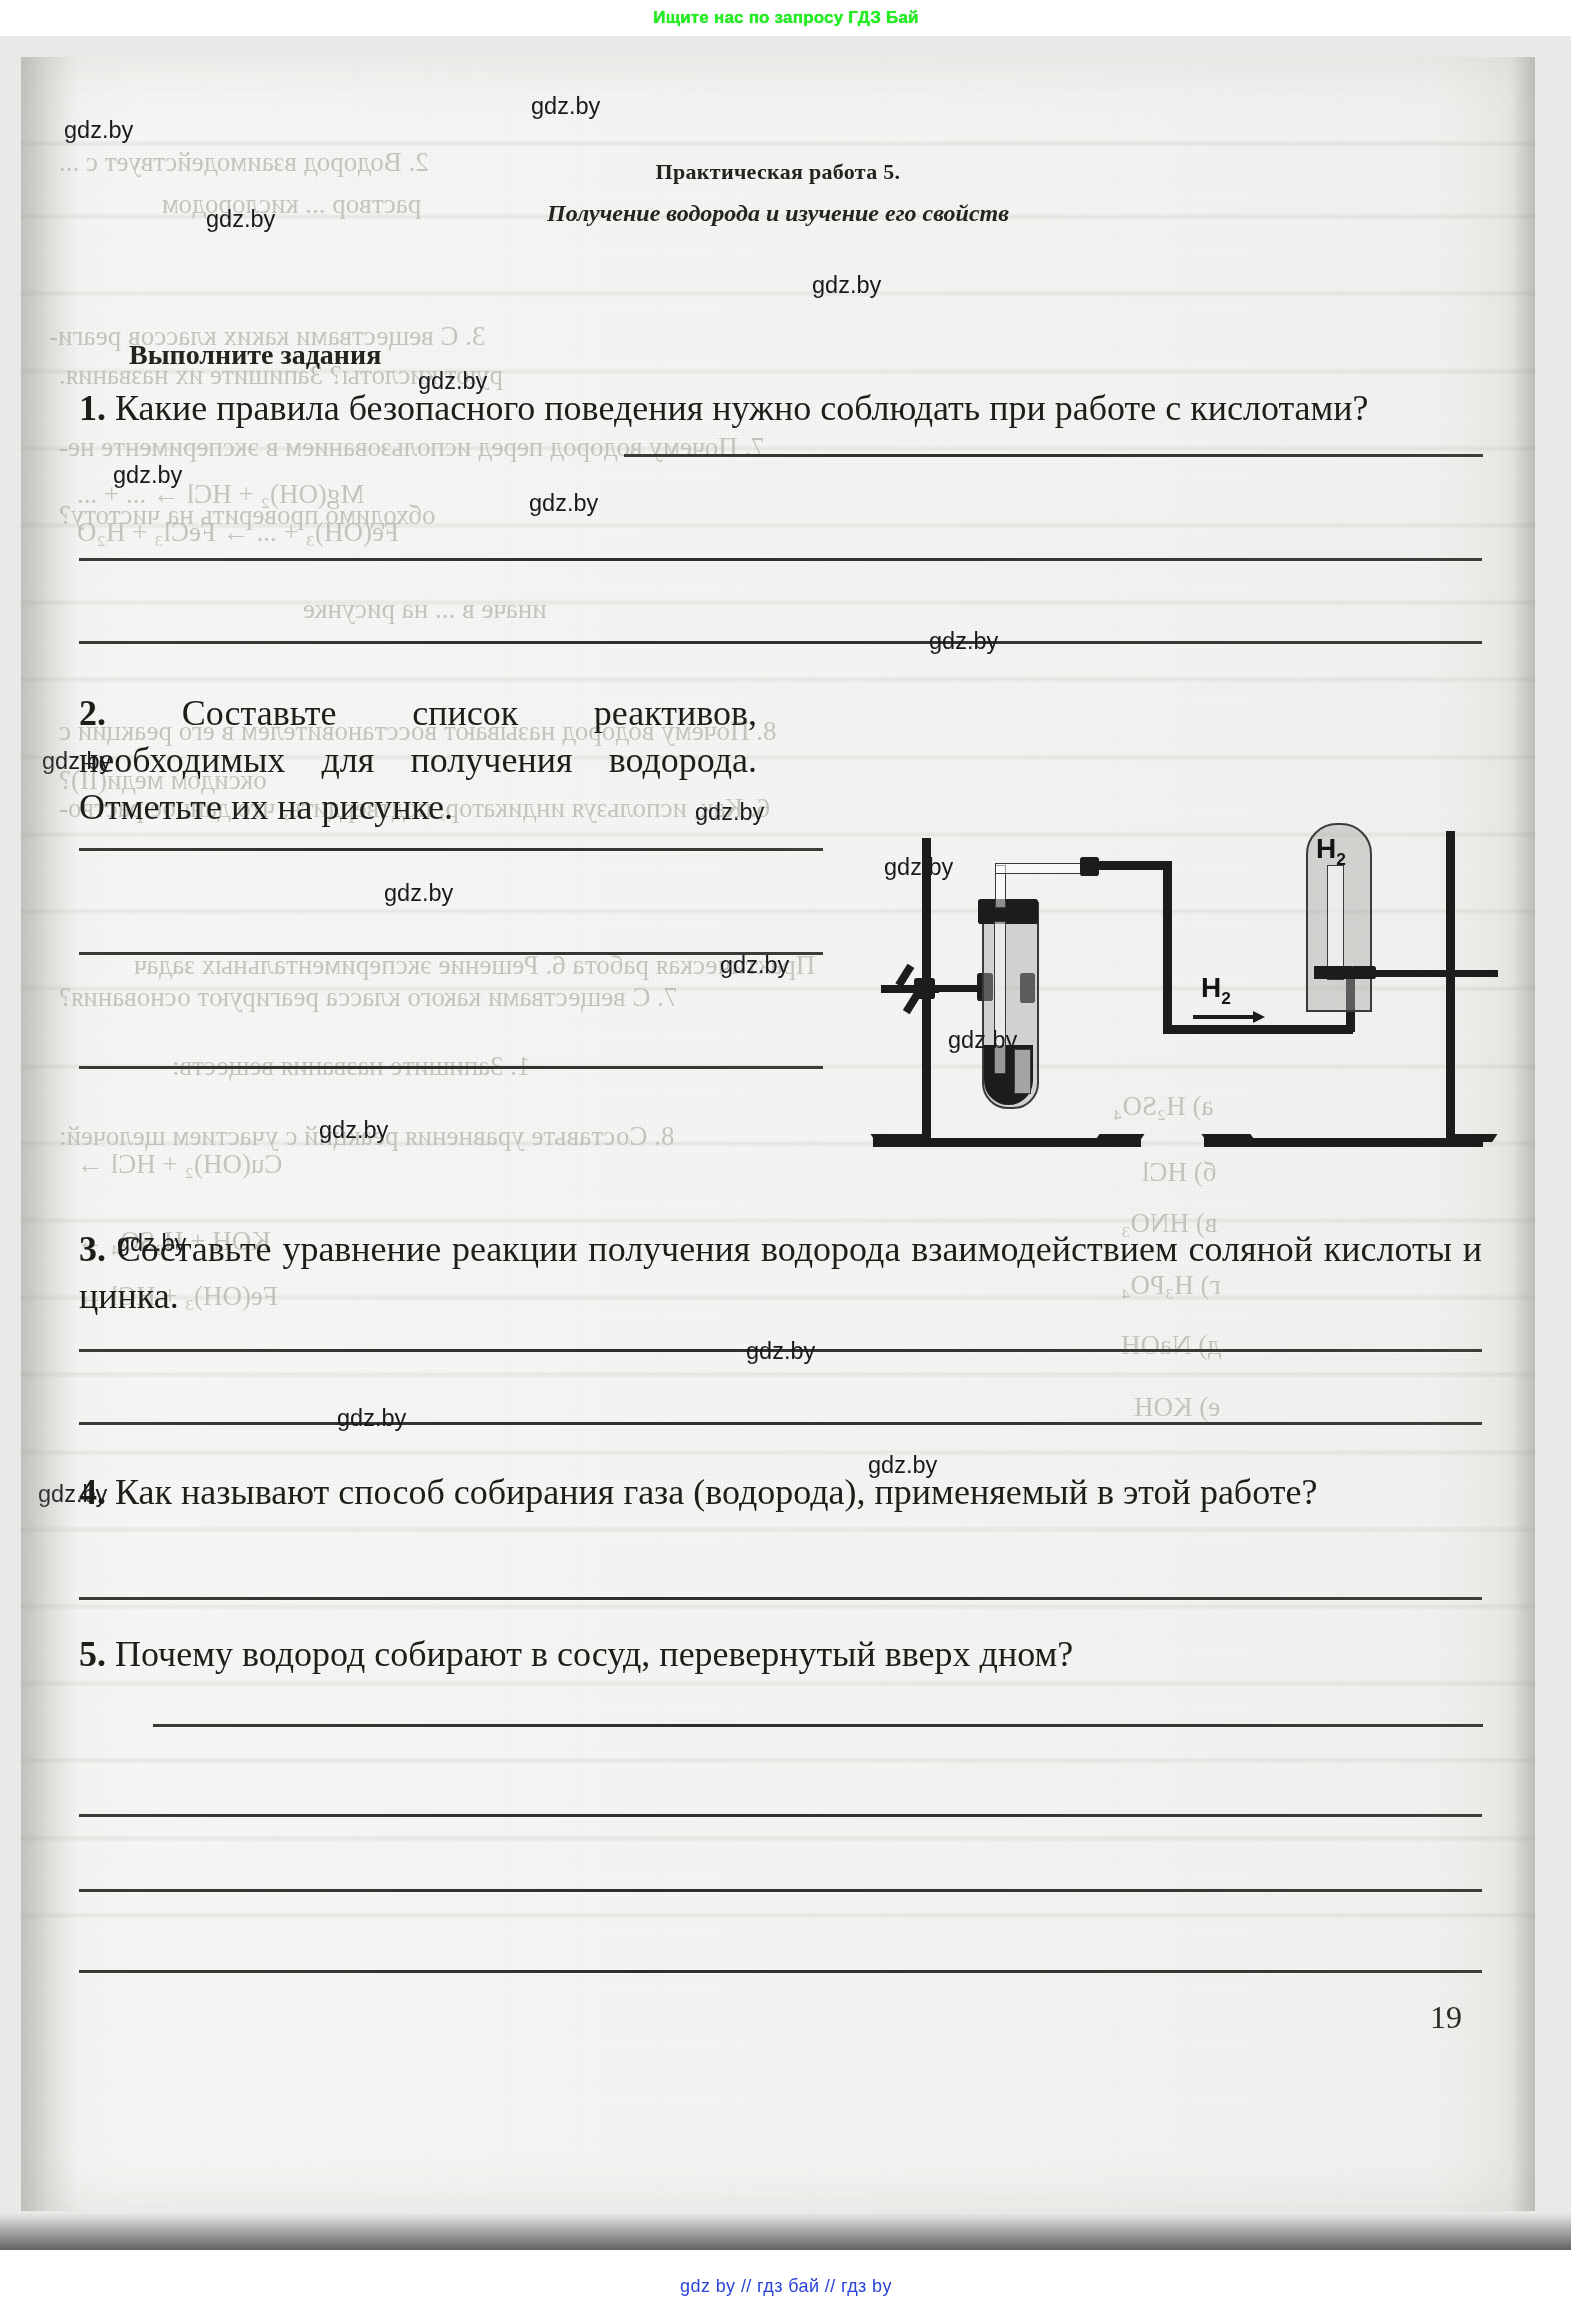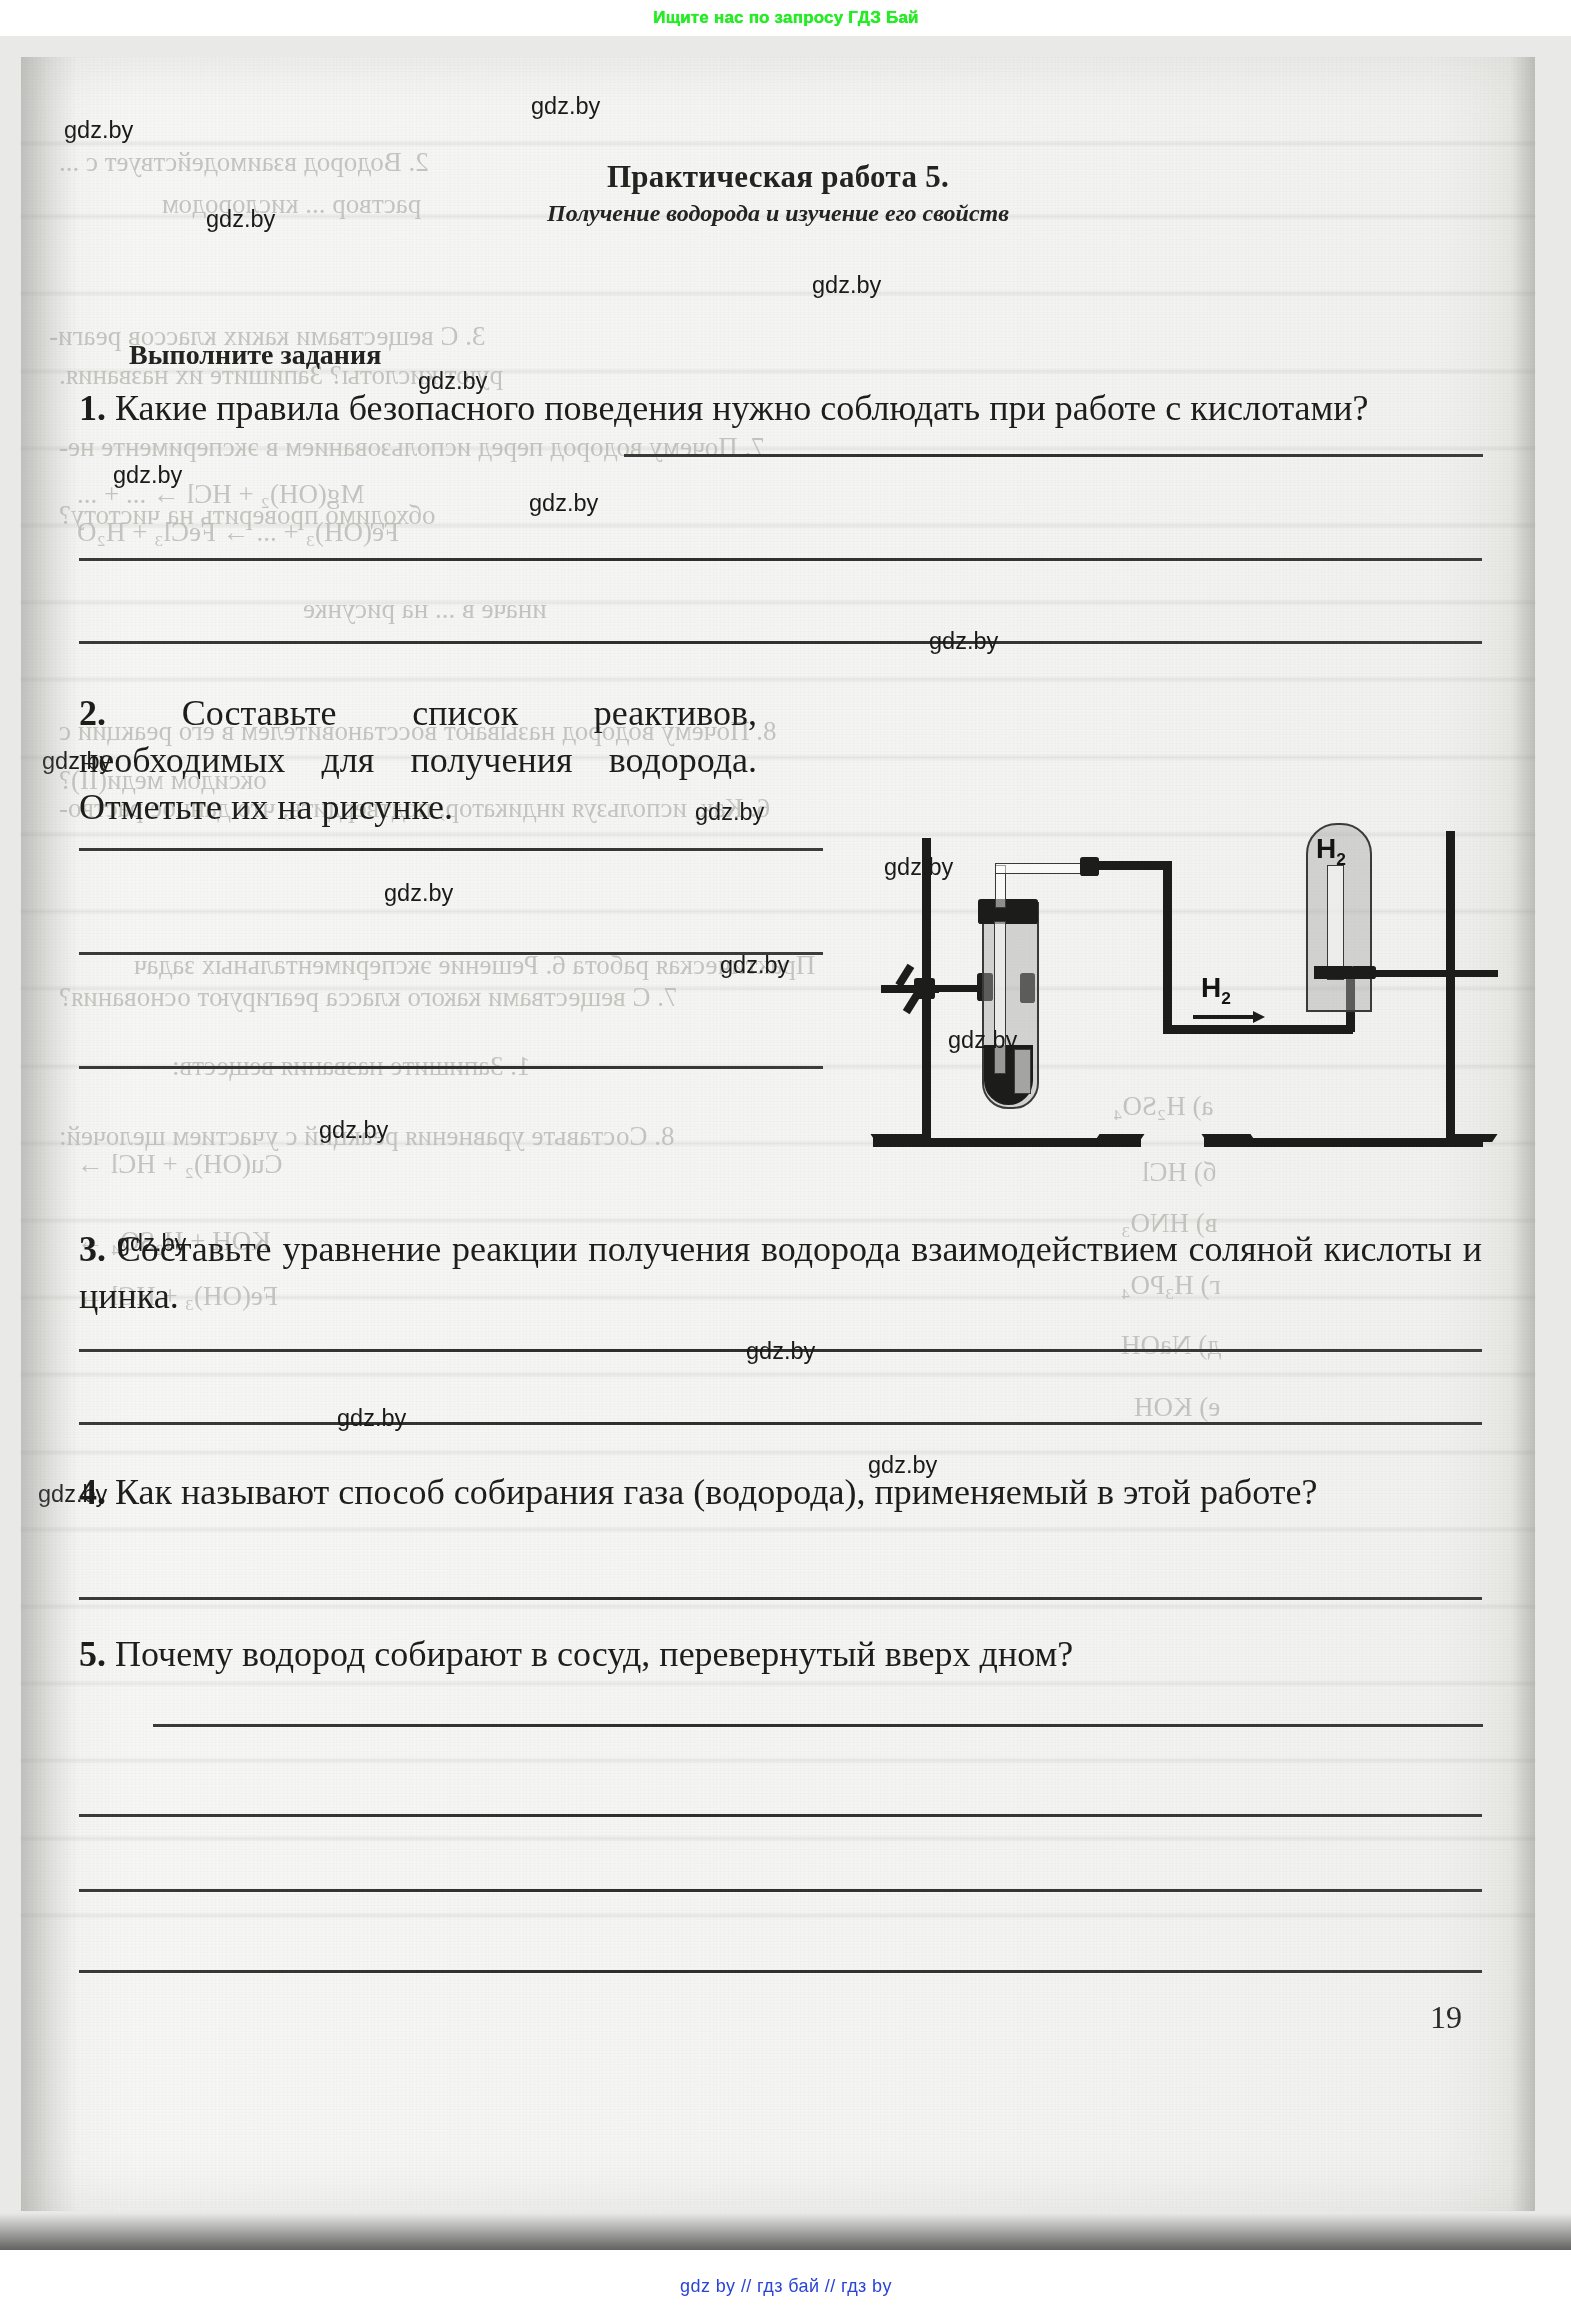--- a/index.html
+++ b/index.html
@@ -78,21 +78,21 @@
     font-family:"Liberation Serif", serif;
     pointer-events:none;
     user-select:none;
   }
 
   
   .content{position:absolute;left:0;top:0;width:1514px;height:2154px;}
 
   .title{
     position:absolute;left:0;top:102px;width:1514px;text-align:center;
-    font-size:31px;font-weight:bold;color:#23231f;letter-spacing:0.3px;
+    font-size:22px;font-weight:bold;color:#23231f;letter-spacing:0.3px;
   }
   .subtitle{
     position:absolute;left:0;top:143px;width:1514px;text-align:center;
     font-size:24px;font-weight:bold;font-style:italic;color:#23231f;
   }
   .lead{
     position:absolute;left:58px;top:188px;width:1403px;
     font-size:28px;line-height:44px;color:#1f1f1c;text-align:justify;
   }
   .lead .ind{display:inline-block;width:49px;}

